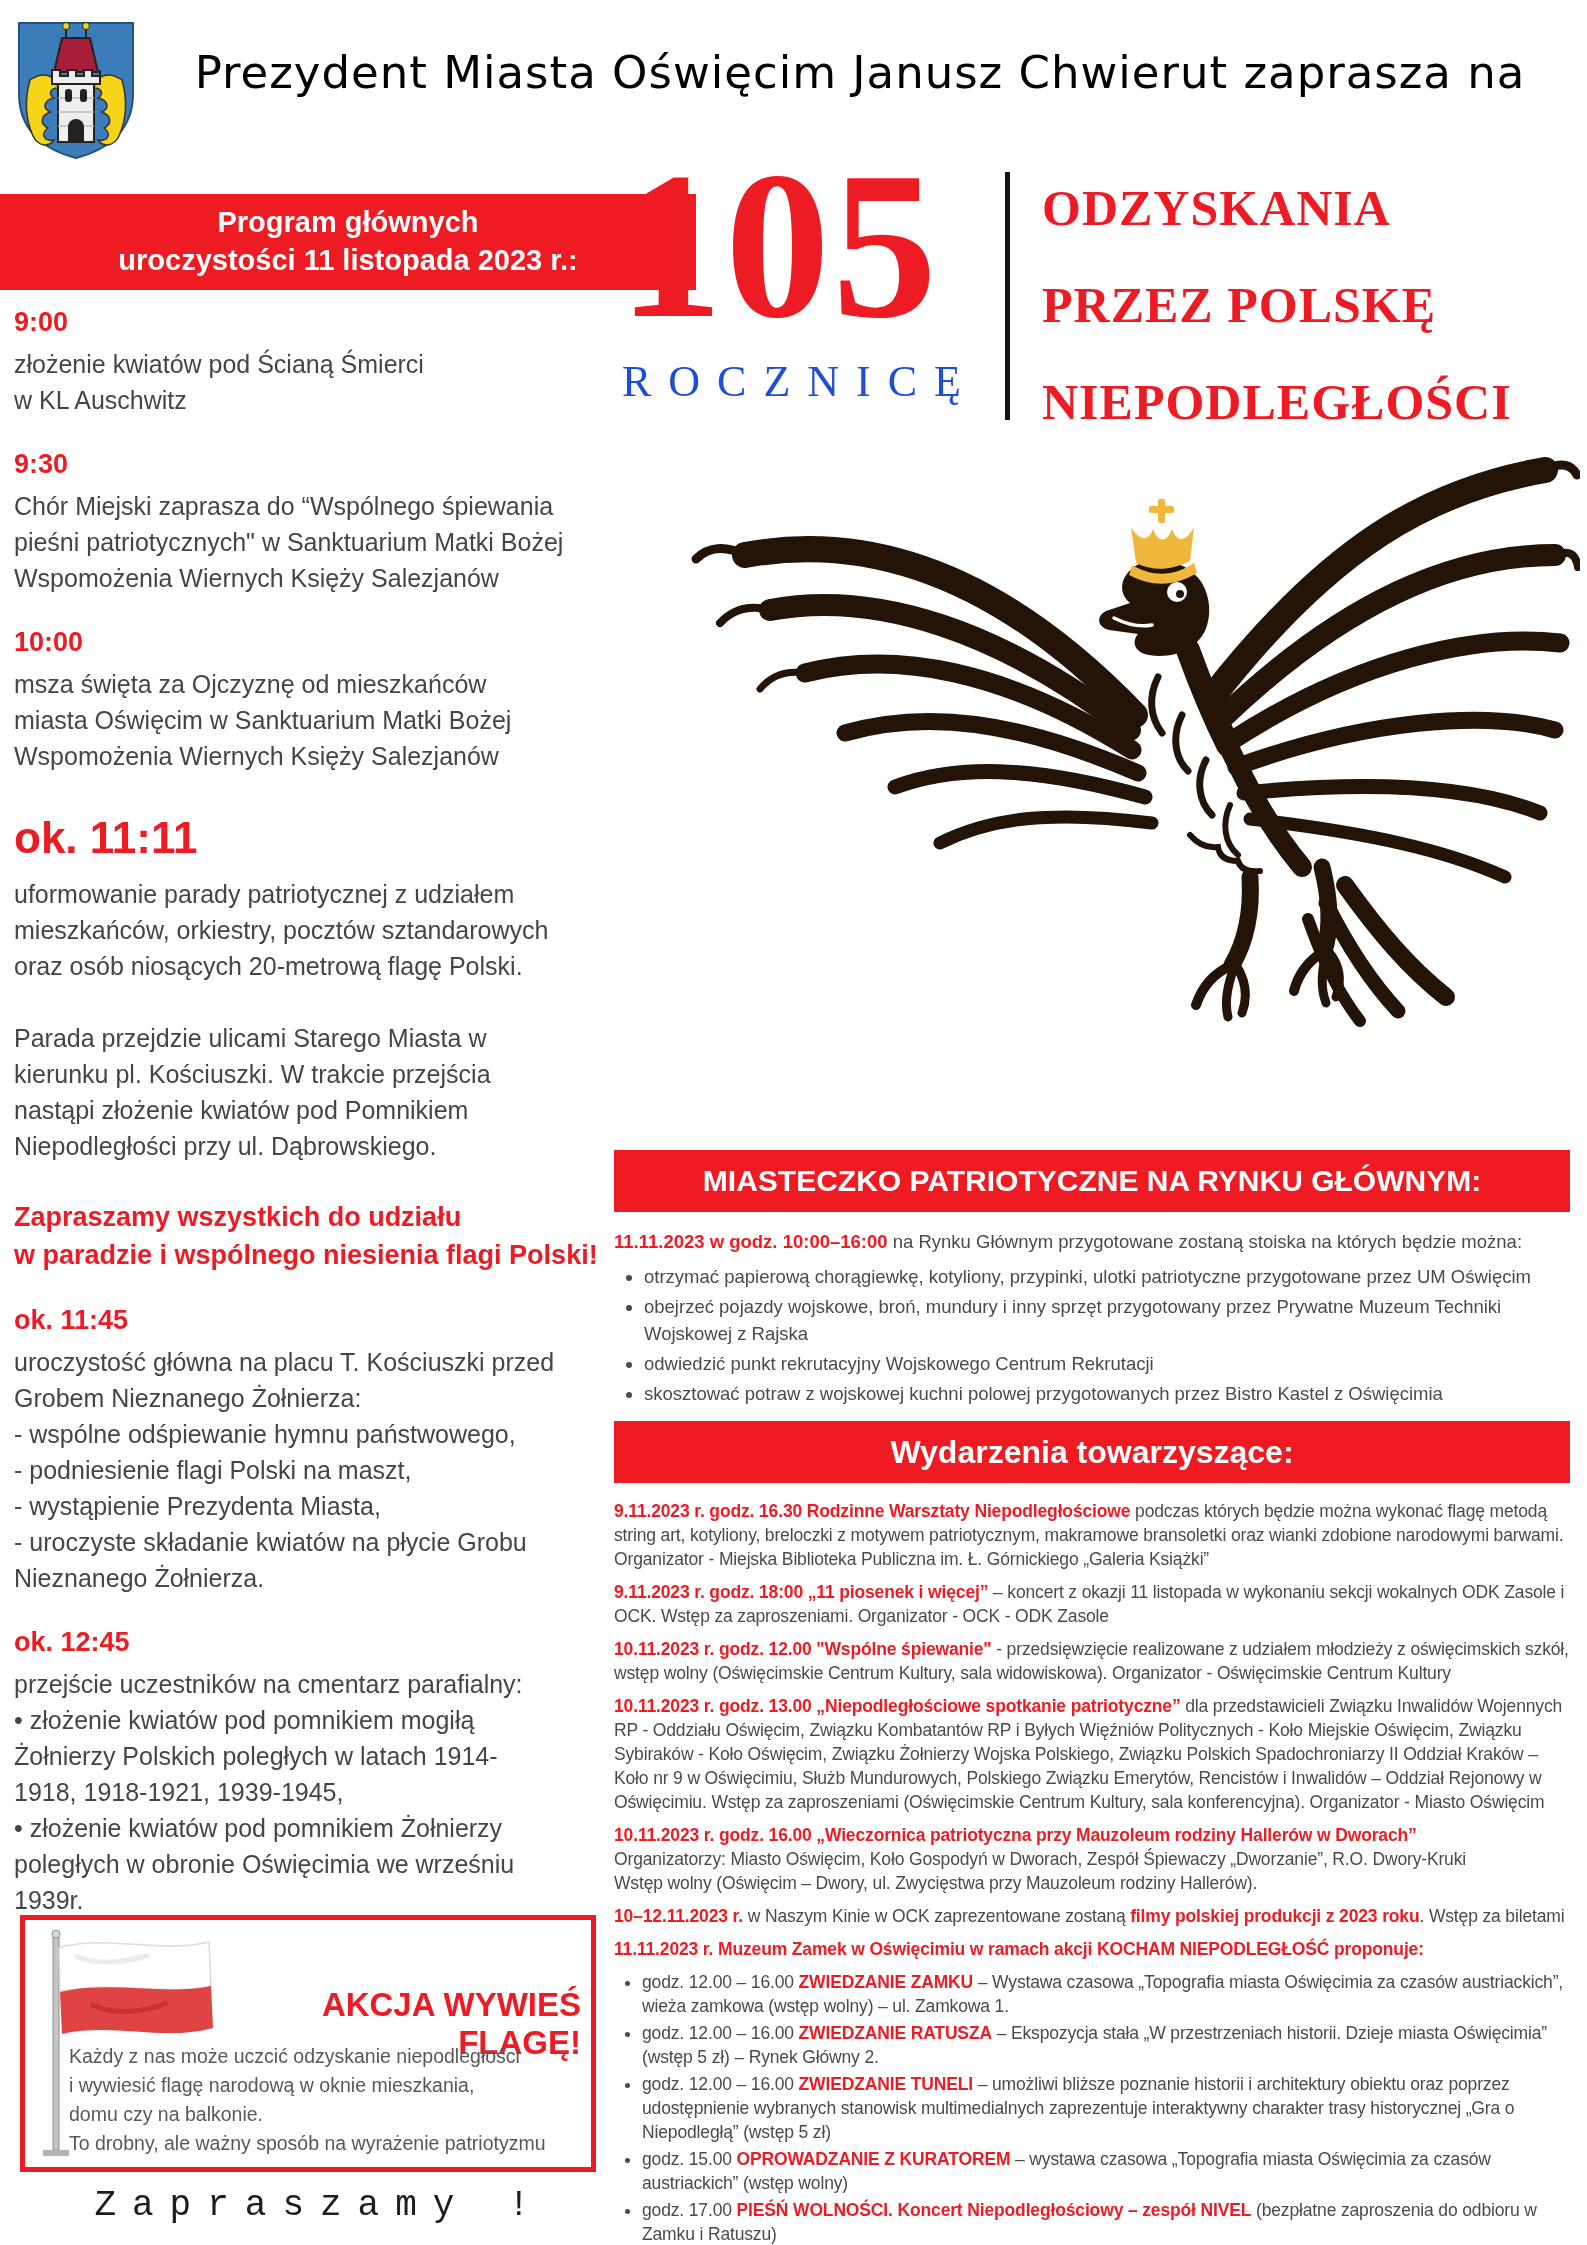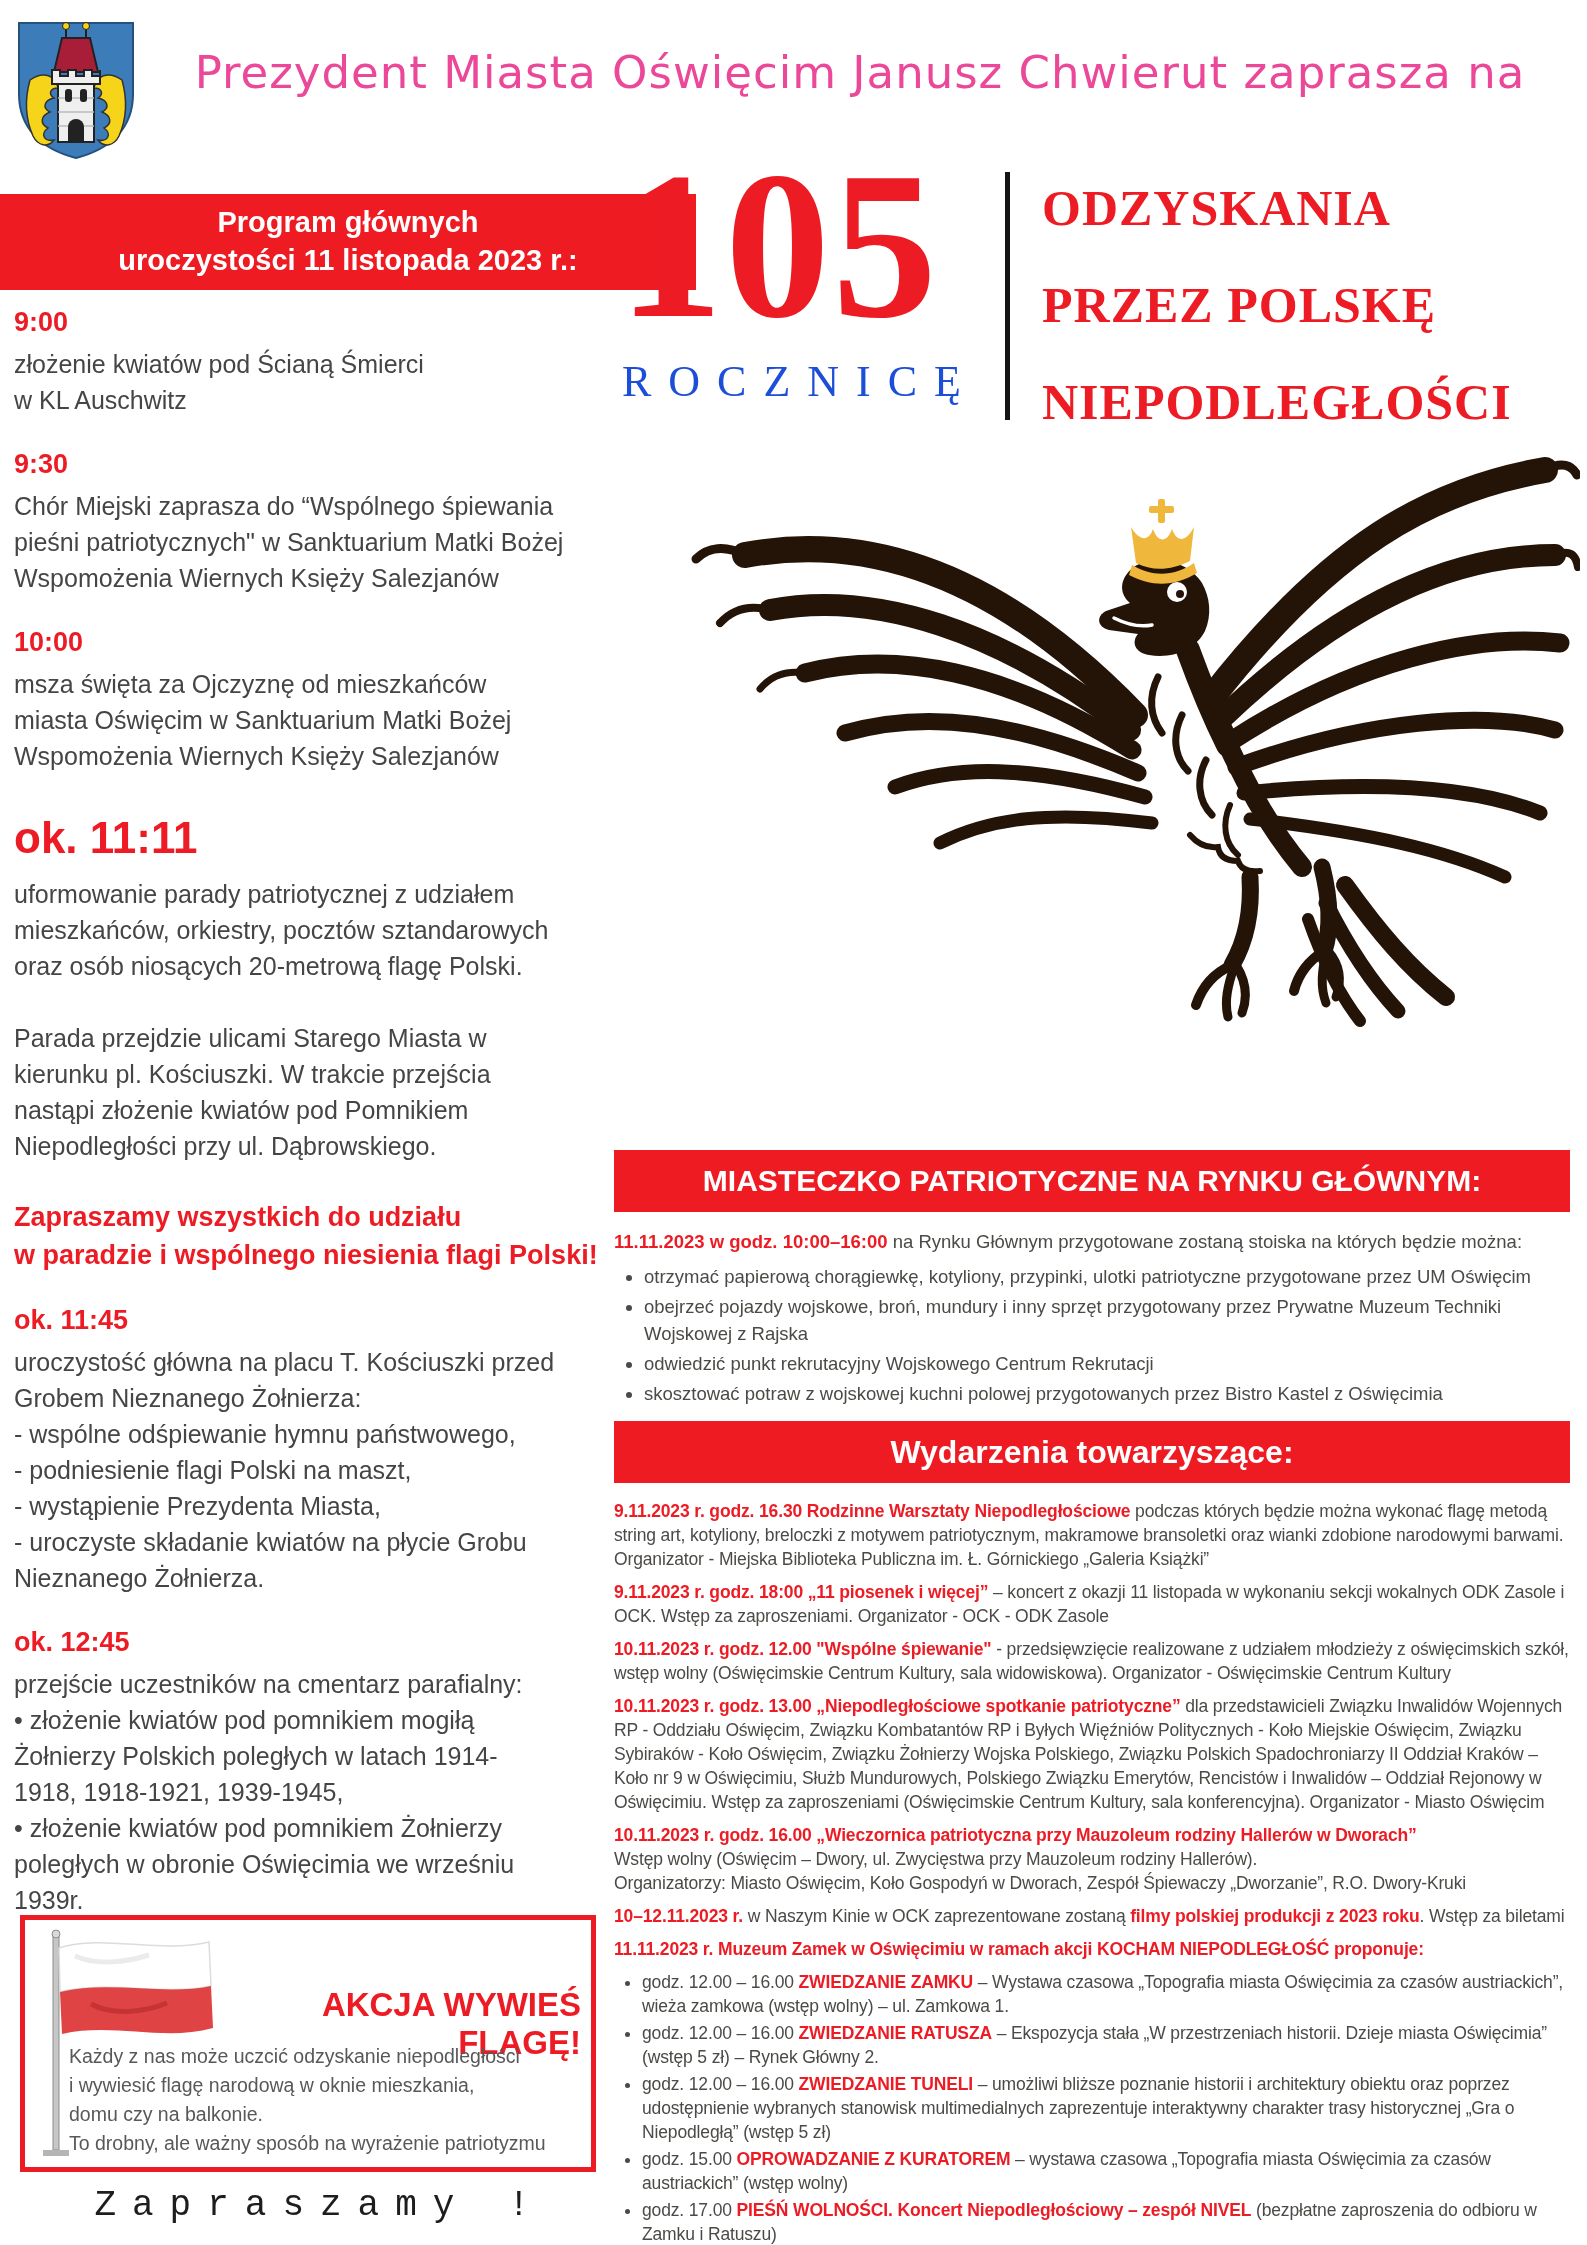--- a/index.html
+++ b/index.html
@@ -2,21 +2,21 @@
 <html><head>
 <meta charset="utf-8">
 <style>
   html,body{margin:0;padding:0;background:#e9e9e9;}
   .page{position:relative;width:1587px;height:2245px;background:#ffffff;overflow:hidden;
         font-family:"Liberation Sans",sans-serif;color:#414042;margin:0 auto;}
 
   
   .coat{position:absolute;left:14px;top:18px;width:124px;height:142px;}
   .header-title{position:absolute;left:150px;top:46px;width:1420px;text-align:center;
-        font-family:"DejaVu Sans",sans-serif;font-size:45px;color:#ec4899;letter-spacing:1px;}
+        font-family:"DejaVu Sans",sans-serif;font-size:45px;color:#000000;letter-spacing:1px;}
 
   
   .program-banner{position:absolute;left:0;top:194px;width:696px;background:#ee1b23;color:#fff;
         text-align:center;font-weight:bold;font-size:29px;line-height:38px;padding:9px 0 11px;}
   .program-banner .bl{display:block;}
 
   
   .anniv-num{position:absolute;left:618px;top:140px;color:#ed1c24;font-family:"Liberation Serif",serif;
         font-weight:bold;font-size:210px;line-height:1;letter-spacing:2px;}
   .anniv-word{position:absolute;left:622px;top:356px;color:#1d4ed8;font-family:"Liberation Serif",serif;
@@ -206,21 +206,21 @@
       <li>obejrzeć pojazdy wojskowe, broń, mundury i inny sprzęt przygotowany przez Prywatne Muzeum Techniki Wojskowej z Rajska</li>
       <li>odwiedzić punkt rekrutacyjny Wojskowego Centrum Rekrutacji</li>
       <li>skosztować potraw z wojskowej kuchni polowej przygotowanych przez Bistro Kastel z Oświęcimia</li>
     </ul>
     <div class="rbanner rb2">Wydarzenia towarzyszące:</div>
 
     <p class="event"><span class="red">9.11.2023 r. godz. 16.30  Rodzinne Warsztaty Niepodległościowe</span><span> podczas których będzie można wykonać flagę metodą string art, kotyliony, breloczki z motywem patriotycznym, makramowe bransoletki oraz wianki zdobione narodowymi barwami.  Organizator - Miejska Biblioteka Publiczna im. Ł. Górnickiego „Galeria Książki”</span></p>
     <p class="event"><span class="red">9.11.2023 r.  godz. 18:00 „11 piosenek i więcej”</span><span> – koncert z okazji 11 listopada w wykonaniu sekcji wokalnych ODK Zasole i OCK. Wstęp za zaproszeniami. Organizator - OCK - ODK Zasole</span></p>
     <p class="event"><span class="red">10.11.2023 r. godz. 12.00 "Wspólne śpiewanie"</span><span> - przedsięwzięcie realizowane z udziałem młodzieży z oświęcimskich szkół, wstęp wolny (Oświęcimskie Centrum Kultury, sala widowiskowa).  Organizator - Oświęcimskie Centrum Kultury</span></p>
     <p class="event"><span class="red">10.11.2023 r. godz. 13.00 „Niepodległościowe spotkanie patriotyczne”</span><span> dla przedstawicieli Związku Inwalidów Wojennych RP - Oddziału Oświęcim, Związku Kombatantów RP i Byłych Więźniów Politycznych - Koło Miejskie Oświęcim, Związku Sybiraków - Koło Oświęcim, Związku Żołnierzy Wojska Polskiego, Związku Polskich Spadochroniarzy II Oddział Kraków – Koło nr 9 w Oświęcimiu,  Służb Mundurowych, Polskiego Związku Emerytów, Rencistów i Inwalidów – Oddział Rejonowy w Oświęcimiu.  Wstęp za zaproszeniami (Oświęcimskie Centrum Kultury, sala konferencyjna).  Organizator - Miasto Oświęcim</span></p>
-    <p class="event"><span class="red">10.11.2023 r. godz. 16.00 „Wieczornica patriotyczna przy Mauzoleum rodziny Hallerów w Dworach”</span><span class="block">Wstęp wolny (Oświęcim – Dwory, ul. Zwycięstwa przy Mauzoleum rodziny Hallerów).</span><span class="block">Organizatorzy: Miasto Oświęcim, Koło Gospodyń w Dworach, Zespół Śpiewaczy „Dworzanie”, R.O. Dwory-Kruki</span></p>
+    <p class="event"><span class="red">10.11.2023 r. godz. 16.00 „Wieczornica patriotyczna przy Mauzoleum rodziny Hallerów w Dworach”</span><span class="block">Organizatorzy: Miasto Oświęcim, Koło Gospodyń w Dworach, Zespół Śpiewaczy „Dworzanie”, R.O. Dwory-Kruki</span><span class="block">Wstęp wolny (Oświęcim – Dwory, ul. Zwycięstwa przy Mauzoleum rodziny Hallerów).</span></p>
     <p class="event"><span class="red">10–12.11.2023 r.</span><span>  w Naszym Kinie w OCK zaprezentowane zostaną </span><span class="red">filmy polskiej produkcji z 2023 roku</span><span>. Wstęp za biletami</span></p>
     <p class="event"><span class="red">11.11.2023 r.  Muzeum Zamek w Oświęcimiu w ramach akcji KOCHAM NIEPODLEGŁOŚĆ proponuje:</span></p>
     <ul class="castle">
       <li><span>godz. 12.00 – 16.00 </span><span class="red">ZWIEDZANIE ZAMKU</span><span> – Wystawa czasowa „Topografia miasta Oświęcimia za czasów austriackich”, wieża zamkowa (wstęp wolny) – ul. Zamkowa 1.</span></li>
       <li><span>godz. 12.00 – 16.00 </span><span class="red">ZWIEDZANIE RATUSZA</span><span> – Ekspozycja stała „W przestrzeniach historii. Dzieje miasta Oświęcimia” (wstęp 5 zł) – Rynek Główny 2.</span></li>
       <li><span>godz. 12.00 – 16.00 </span><span class="red">ZWIEDZANIE TUNELI</span><span> – umożliwi bliższe poznanie historii i architektury obiektu oraz poprzez udostępnienie wybranych stanowisk multimedialnych zaprezentuje interaktywny charakter trasy historycznej „Gra o Niepodległą” (wstęp 5 zł)</span></li>
       <li><span>godz. 15.00  </span><span class="red">OPROWADZANIE Z KURATOREM</span><span>  – wystawa czasowa „Topografia miasta Oświęcimia za czasów austriackich” (wstęp wolny)</span></li>
       <li><span>godz. 17.00  </span><span class="red">PIEŚŃ WOLNOŚCI. Koncert Niepodległościowy –  zespół NIVEL</span><span> (bezpłatne zaproszenia do odbioru w Zamku i Ratuszu)</span></li>
     </ul>
     <p class="event"><span class="red">11.11.2023 r. godz. 14.00  „XIII Bieg Niepodległościowy Jedenastka na 11 listopada”</span><span>  Start i Meta: Rynek Główny w Oświęcimiu. Organizator - Oświęcimski Klub Biegacza „Zadyszka”,  Współorganizator - Miasto Oświęcim.</span></p>

